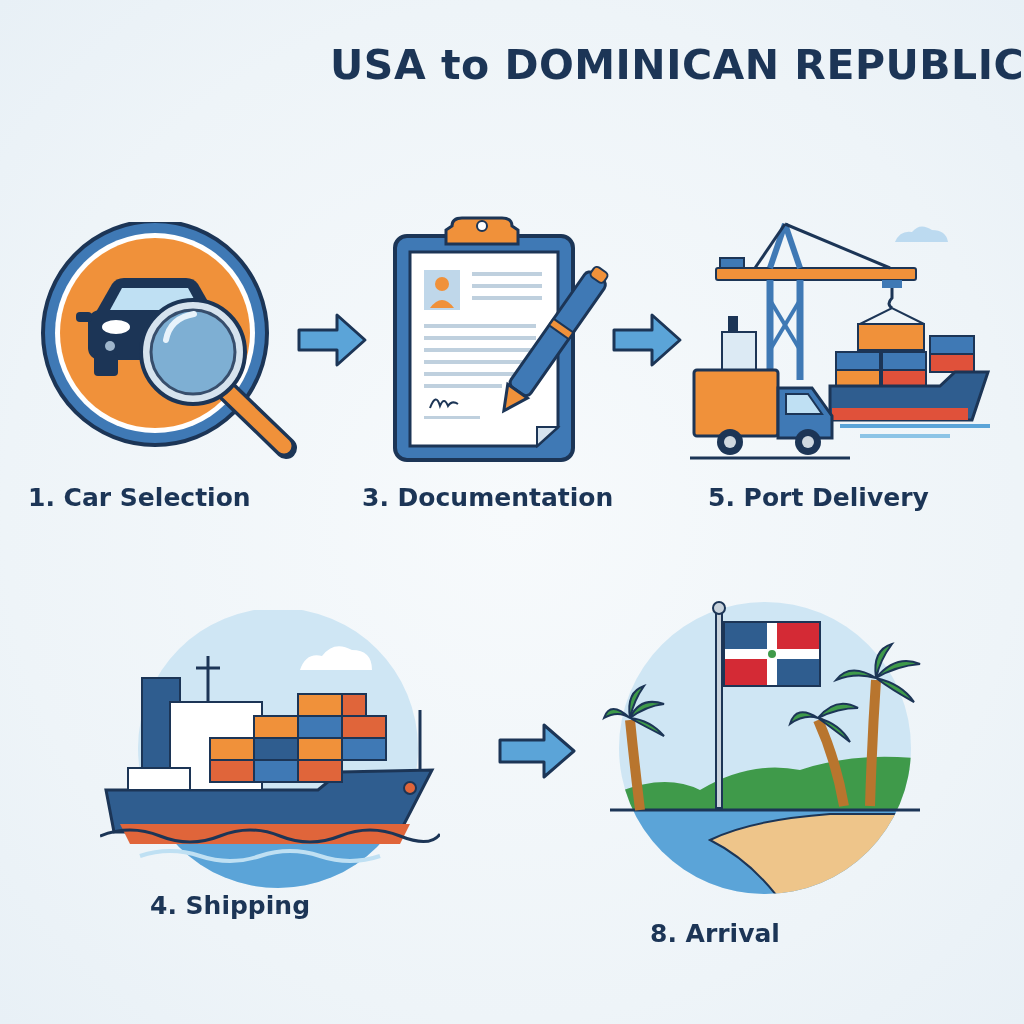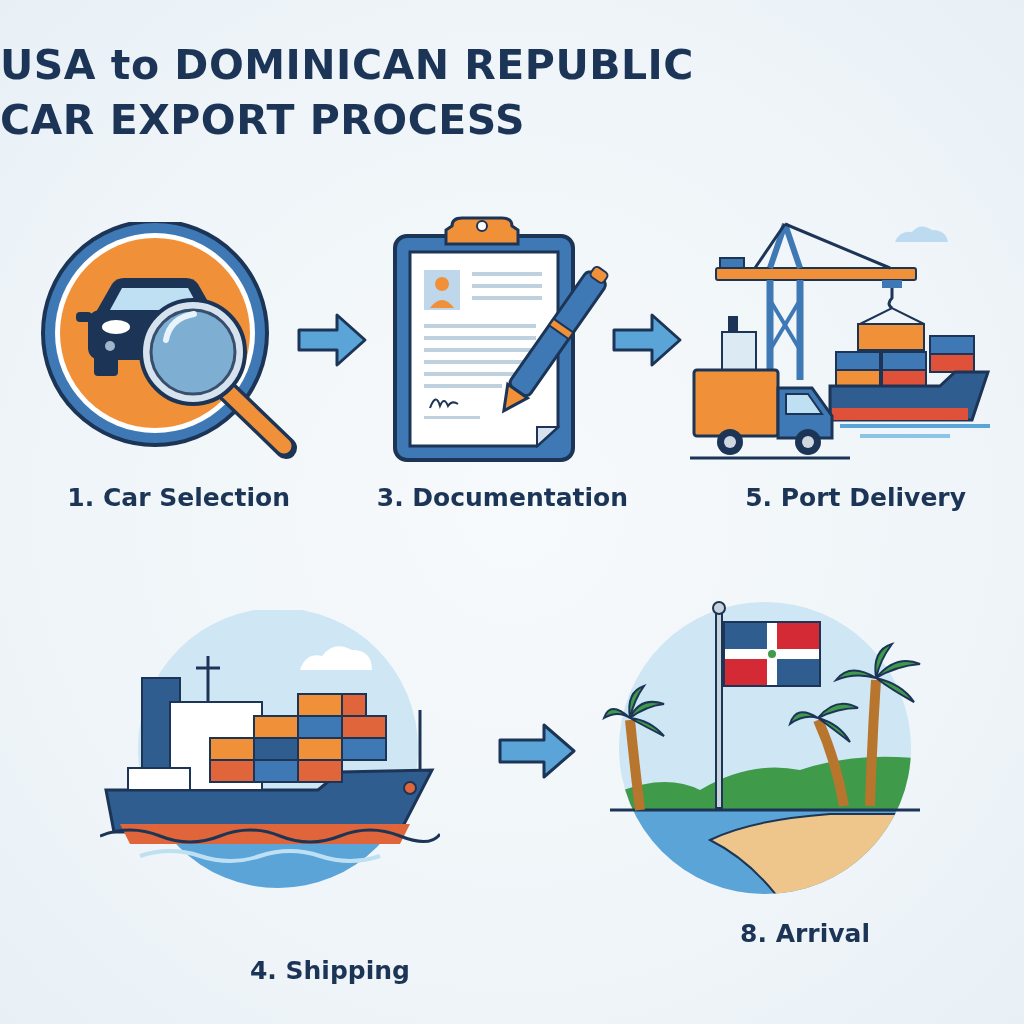--- a/index.html
+++ b/index.html
@@ -3,35 +3,34 @@
 <meta charset="utf-8">
 <style>
   html, body { margin:0; padding:0; }
   body {
     width:1024px; height:1024px; overflow:hidden;
     background: radial-gradient(ellipse at 50% 50%, #f7fafc 0%, #eef4f8 70%, #e8f0f6 100%);
     font-family: "DejaVu Sans", "Liberation Sans", sans-serif;
     position:relative;
   }
   .title {
-    position:absolute; left:0; right:0; top:38px; text-align:left;
+    position:absolute; left:12px; right:0; top:38px; text-align:right;
     color:#1c3556; font-weight:bold; font-size:41px; line-height:55px; letter-spacing:0.5px;
   }
   .label {
-    position:absolute; color:#1c3556; font-weight:bold; font-size:25px; text-align:right; white-space:nowrap;
+    position:absolute; color:#1c3556; font-weight:bold; font-size:25px; text-align:left; white-space:nowrap;
   }
   .icon { position:absolute; }
   .arrow { position:absolute; }
 </style>
 </head>
 <body>
 
 <div class="title">
   <div>USA to DOMINICAN REPUBLIC</div>
-  <div>CAR EXPORT PROCESS</div>
 </div>
 
 <svg class="icon" style="left:38px;top:222px" width="262" height="245" viewBox="0 0 262 245">
   <circle cx="117" cy="111" r="112" fill="#3f79b5" stroke="#1c3556" stroke-width="4"></circle>
   <circle cx="117" cy="111" r="100" fill="#ffffff"></circle>
   <circle cx="117" cy="111" r="95" fill="#f0913a"></circle>
 
   <path d="M58 90 L74 62 Q78 56 86 56 L148 56 Q156 56 160 62 L176 90 Z" fill="#1c3556"></path>
   <path d="M72 88 L84 66 L150 66 L162 88 Z" fill="#bfe0f3"></path>
   <rect x="50" y="88" width="134" height="50" rx="12" fill="#1c3556"></rect>
@@ -167,21 +166,21 @@
     <rect x="154" y="106" width="44" height="22" fill="#f0913a"></rect>
     <rect x="198" y="106" width="44" height="22" fill="#3f79b5"></rect>
     <rect x="242" y="106" width="44" height="22" fill="#e0653a"></rect>
     <rect x="198" y="84" width="44" height="22" fill="#f0913a"></rect>
     <rect x="242" y="84" width="24" height="22" fill="#e0653a"></rect>
   </g>
 
   <path d="M0 226 Q30 214 60 226 T120 226 T180 226 T240 226 T300 226 T340 224" stroke="#1c3556" stroke-width="3" fill="none"></path>
   <path d="M40 246 Q70 236 100 246 T160 246 T220 246 T280 246" stroke="#bfe0f3" stroke-width="4" fill="none"></path>
 </svg>
-<div class="label" style="left:150px;top:956px;width:260px">4. Shipping</div>
+<div class="label" style="left:150px;top:891px;width:260px">4. Shipping</div>
 
 <svg class="arrow" style="left:498px;top:722px" width="80" height="58" viewBox="0 0 80 58">
   <path d="M2 18 L46 18 L46 3 L76 29 L46 55 L46 40 L2 40 Z" fill="#5ba4d8" stroke="#1c3556" stroke-width="3" stroke-linejoin="round"></path>
 </svg>
 
 <svg class="icon" style="left:600px;top:600px" width="330" height="300" viewBox="0 0 330 300">
   <defs>
     <clipPath id="c5">
         <circle cx="165" cy="148" r="146"></circle>
       </clipPath>

